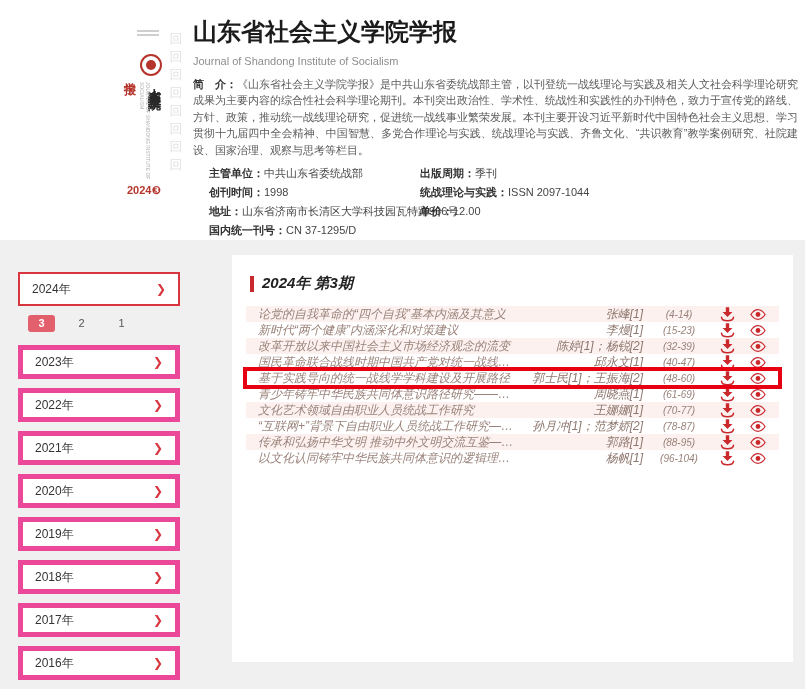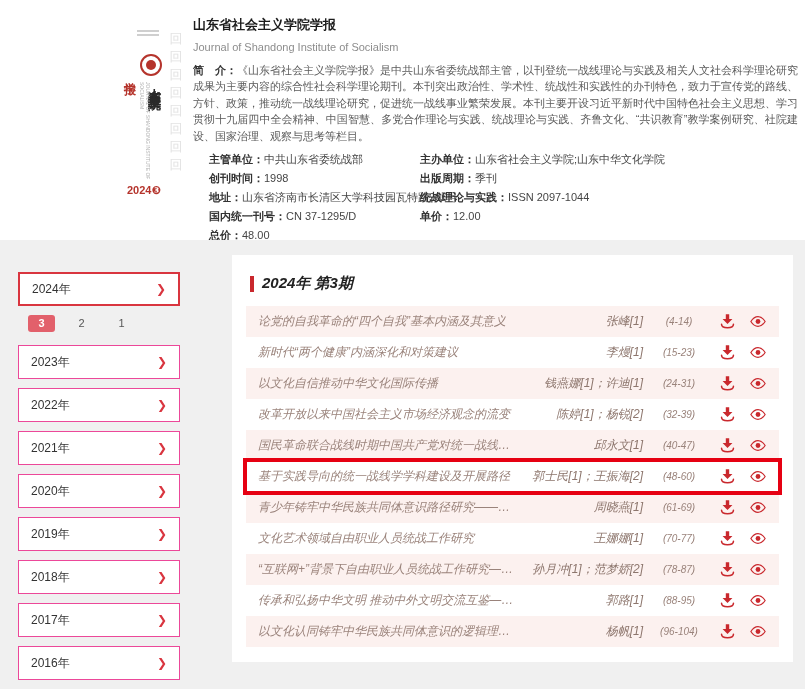--- a/index.html
+++ b/index.html
@@ -19,51 +19,51 @@
   .cover .topmarks i{display:block;height:2px;background:#cfcfcf;margin-bottom:2px;}
   .cover .seal{position:absolute;left:25px;top:44px;width:18px;height:18px;border:2px solid #b5342c;border-radius:50%;}
   .cover .seal::after{content:"";position:absolute;left:4px;top:4px;width:10px;height:10px;background:#b5342c;border-radius:50%;}
   .cover .vtitle{position:absolute;left:32px;top:68px;writing-mode:vertical-rl;font-size:13px;line-height:14px;
     font-weight:bold;color:#2a2a2a;font-family:"Liberation Serif","DejaVu Serif",serif;height:125px;letter-spacing:1px;}
   .cover .ven{position:absolute;left:24px;top:72px;writing-mode:vertical-rl;font-size:5px;color:#b0b0b0;height:110px;overflow:hidden;letter-spacing:0;}
   .cover .masthead{position:absolute;left:6px;top:62px;writing-mode:vertical-rl;font-size:12px;font-weight:bold;color:#b5342c;letter-spacing:2px;}
   .cover .badge{position:absolute;left:12px;top:138px;font-size:11px;font-weight:bold;color:#b5342c;margin-top:36px;}
   
   .info{position:absolute;left:193px;top:16px;width:605px;}
-  .jtitle{font-size:13px;font-weight:bold;color:#1b1b1b;margin:0 0 7px 0;}
+  .jtitle{font-size:24px;font-weight:bold;color:#1b1b1b;margin:0 0 7px 0;}
   .jsub{font-size:11px;color:#8d8d8d;margin-bottom:9px;}
   .jintro{font-size:11px;line-height:16.4px;color:#5a5a5a;text-align:justify;}
   .jintro .ilabel{font-weight:bold;color:#333;}
   .meta{position:relative;margin-top:9px;font-size:11px;}
   .meta-col{position:absolute;top:0;}
   .meta-col.c1{left:16px;width:230px;}
   .meta-col.c2{left:227px;width:370px;}
   .meta-row{margin-bottom:7px;white-space:nowrap;line-height:12px;}
   .meta-row .m-label{font-weight:bold;color:#333;}
   .meta-row .m-value{color:#454545;}
   
   .bottom{position:absolute;top:240px;left:0;width:805px;height:449px;background:#f0f0f0;}
   
   .sidebar{position:absolute;left:18px;top:32px;width:162px;}
-  .yearbox{box-sizing:border-box;height:34px;background:#fff;border:1px solid #ec4899;
+  .yearbox{box-sizing:border-box;height:34px;background:#fff;border:5px solid #ec4899;
     display:flex;align-items:center;justify-content:space-between;padding:0 12px;
     font-size:12px;color:#333;margin-bottom:9px;cursor:pointer;}
   .yearbox.selected{border:2px solid #d9353f;}
   .chev{color:#d9353f;font-size:12px;font-weight:bold;}
   .pills{display:flex;align-items:center;margin:3px 0 13px 10px;}
   .pill{width:27px;height:17px;line-height:17px;text-align:center;font-size:11px;color:#555;
     margin-right:13px;border-radius:3px;cursor:pointer;}
   .pill.active{background:#e2606b;color:#fff;font-weight:bold;}
   
   .main{position:absolute;left:232px;top:15px;width:561px;height:407px;background:#fff;font-style:italic;}
   .mhead{display:flex;align-items:center;padding:19px 20px 13px 18px;}
   .hbar{width:4px;height:16px;background:#c9282d;margin-right:8px;}
   .htext{font-size:15px;font-weight:bold;color:#222;}
   .articles{margin:0 14px;}
-  .article-row{display:flex;align-items:center;height:31px;padding:0 12px;position:relative;}
+  .article-row{display:flex;align-items:center;height:16px;padding:0 12px;position:relative;}
   .article-row:nth-child(odd){background:#fcf1ef;}
   .article-row.highlight{outline:4px solid #e60012;outline-offset:-1px;z-index:2;background:#fff;}
   .a-title{flex:1;font-size:12px;color:#9a837b;white-space:nowrap;overflow:hidden;text-overflow:ellipsis;cursor:pointer;}
   .a-authors{min-width:118px;text-align:right;font-size:12px;color:#8d766d;margin:0 10px 0 8px;white-space:nowrap;cursor:pointer;}
   .a-pages{width:52px;text-align:center;font-size:10px;color:#9a837b;}
   .a-ic{width:18px;height:18px;margin-left:13px;display:flex;align-items:center;justify-content:center;cursor:pointer;}
   .a-ic svg{display:block;}
 </style>
 </head>
 <body>
@@ -103,23 +103,20 @@
 
   <div class="meta-row">
     <span class="m-label">国内统一刊号：</span><span class="m-value">CN 37-1295/D</span>
   </div>
 
   <div class="meta-row">
     <span class="m-label">总价：</span><span class="m-value">48.00</span>
   </div>
 </div>
       <div class="meta-col c2">
-  <div class="meta-row">
-    <span class="m-label">主办单位：</span><span class="m-value">山东省社会主义学院;山东中华文化学院</span>
-  </div>
 
   <div class="meta-row">
     <span class="m-label">出版周期：</span><span class="m-value">季刊</span>
   </div>
 
   <div class="meta-row">
     <span class="m-label">统战理论与实践：</span><span class="m-value">ISSN 2097-1044</span>
   </div>
 
   <div class="meta-row">
@@ -222,37 +219,20 @@
       </svg>
     </span>
     <span class="a-ic">
       <svg width="19" height="13" viewBox="0 0 24 16">
         <path d="M12 1.5C6.5 1.5 2.5 8 2.5 8S6.5 14.5 12 14.5 21.5 8 21.5 8 17.5 1.5 12 1.5z" fill="none" stroke="#c9282d" stroke-width="1.6"></path>
         <circle cx="12" cy="8" r="3.2" fill="#c9282d"></circle>
       </svg>
     </span>
   </div>
 
-  <div class="article-row">
-    <span class="a-title">以文化自信推动中华文化国际传播</span>
-    <span class="a-authors">钱燕娜[1]；许迪[1]</span>
-    <span class="a-pages">(24-31)</span>
-    <span class="a-ic">
-      <svg width="17" height="17" viewBox="0 0 20 20">
-        <path d="M8 1.5h4v5.5h3.8L10 13 4.2 7H8z" fill="#c9282d"></path>
-        <path d="M3 13.2c0 2.6 3.2 4.1 7 4.1s7-1.5 7-4.1" fill="none" stroke="#c9282d" stroke-width="1.8" stroke-linecap="round"></path>
-      </svg>
-    </span>
-    <span class="a-ic">
-      <svg width="19" height="13" viewBox="0 0 24 16">
-        <path d="M12 1.5C6.5 1.5 2.5 8 2.5 8S6.5 14.5 12 14.5 21.5 8 21.5 8 17.5 1.5 12 1.5z" fill="none" stroke="#c9282d" stroke-width="1.6"></path>
-        <circle cx="12" cy="8" r="3.2" fill="#c9282d"></circle>
-      </svg>
-    </span>
-  </div>
 
   <div class="article-row">
     <span class="a-title">改革开放以来中国社会主义市场经济观念的流变</span>
     <span class="a-authors">陈婷[1]；杨锐[2]</span>
     <span class="a-pages">(32-39)</span>
     <span class="a-ic">
       <svg width="17" height="17" viewBox="0 0 20 20">
         <path d="M8 1.5h4v5.5h3.8L10 13 4.2 7H8z" fill="#c9282d"></path>
         <path d="M3 13.2c0 2.6 3.2 4.1 7 4.1s7-1.5 7-4.1" fill="none" stroke="#c9282d" stroke-width="1.8" stroke-linecap="round"></path>
       </svg>

